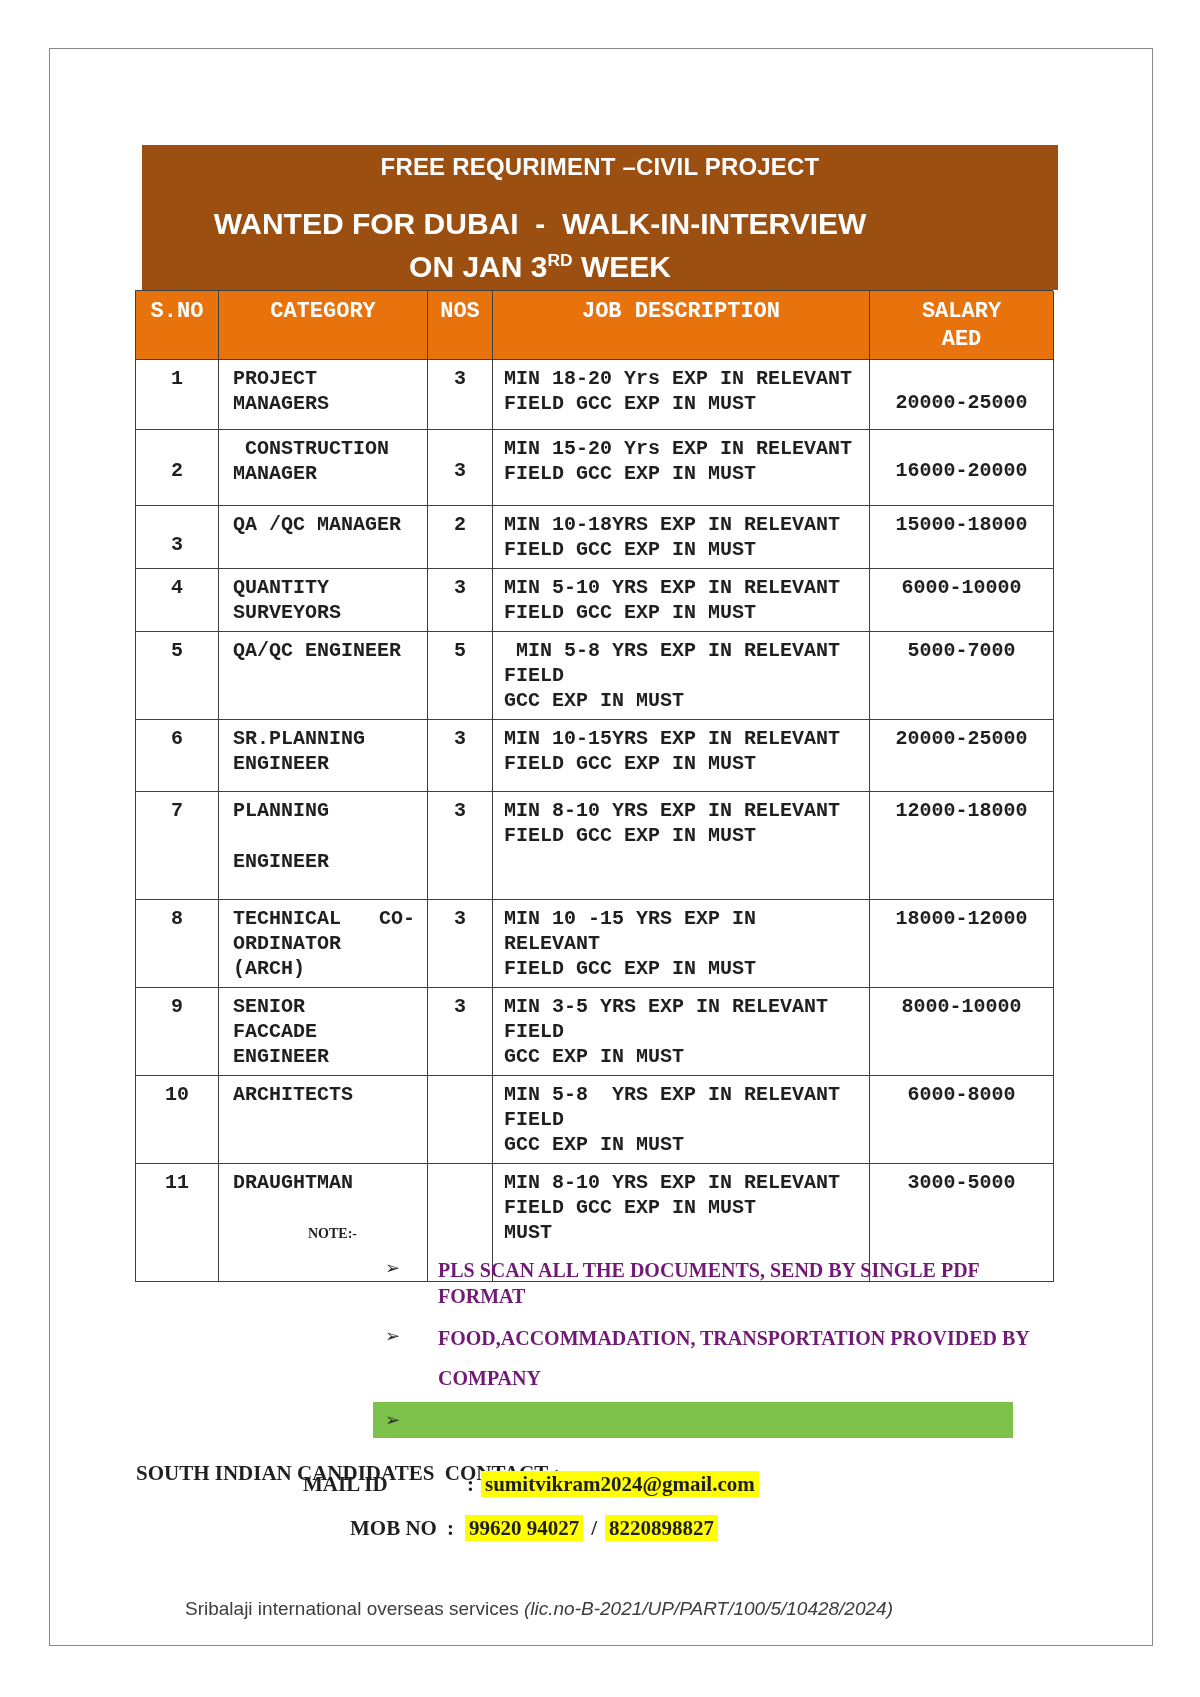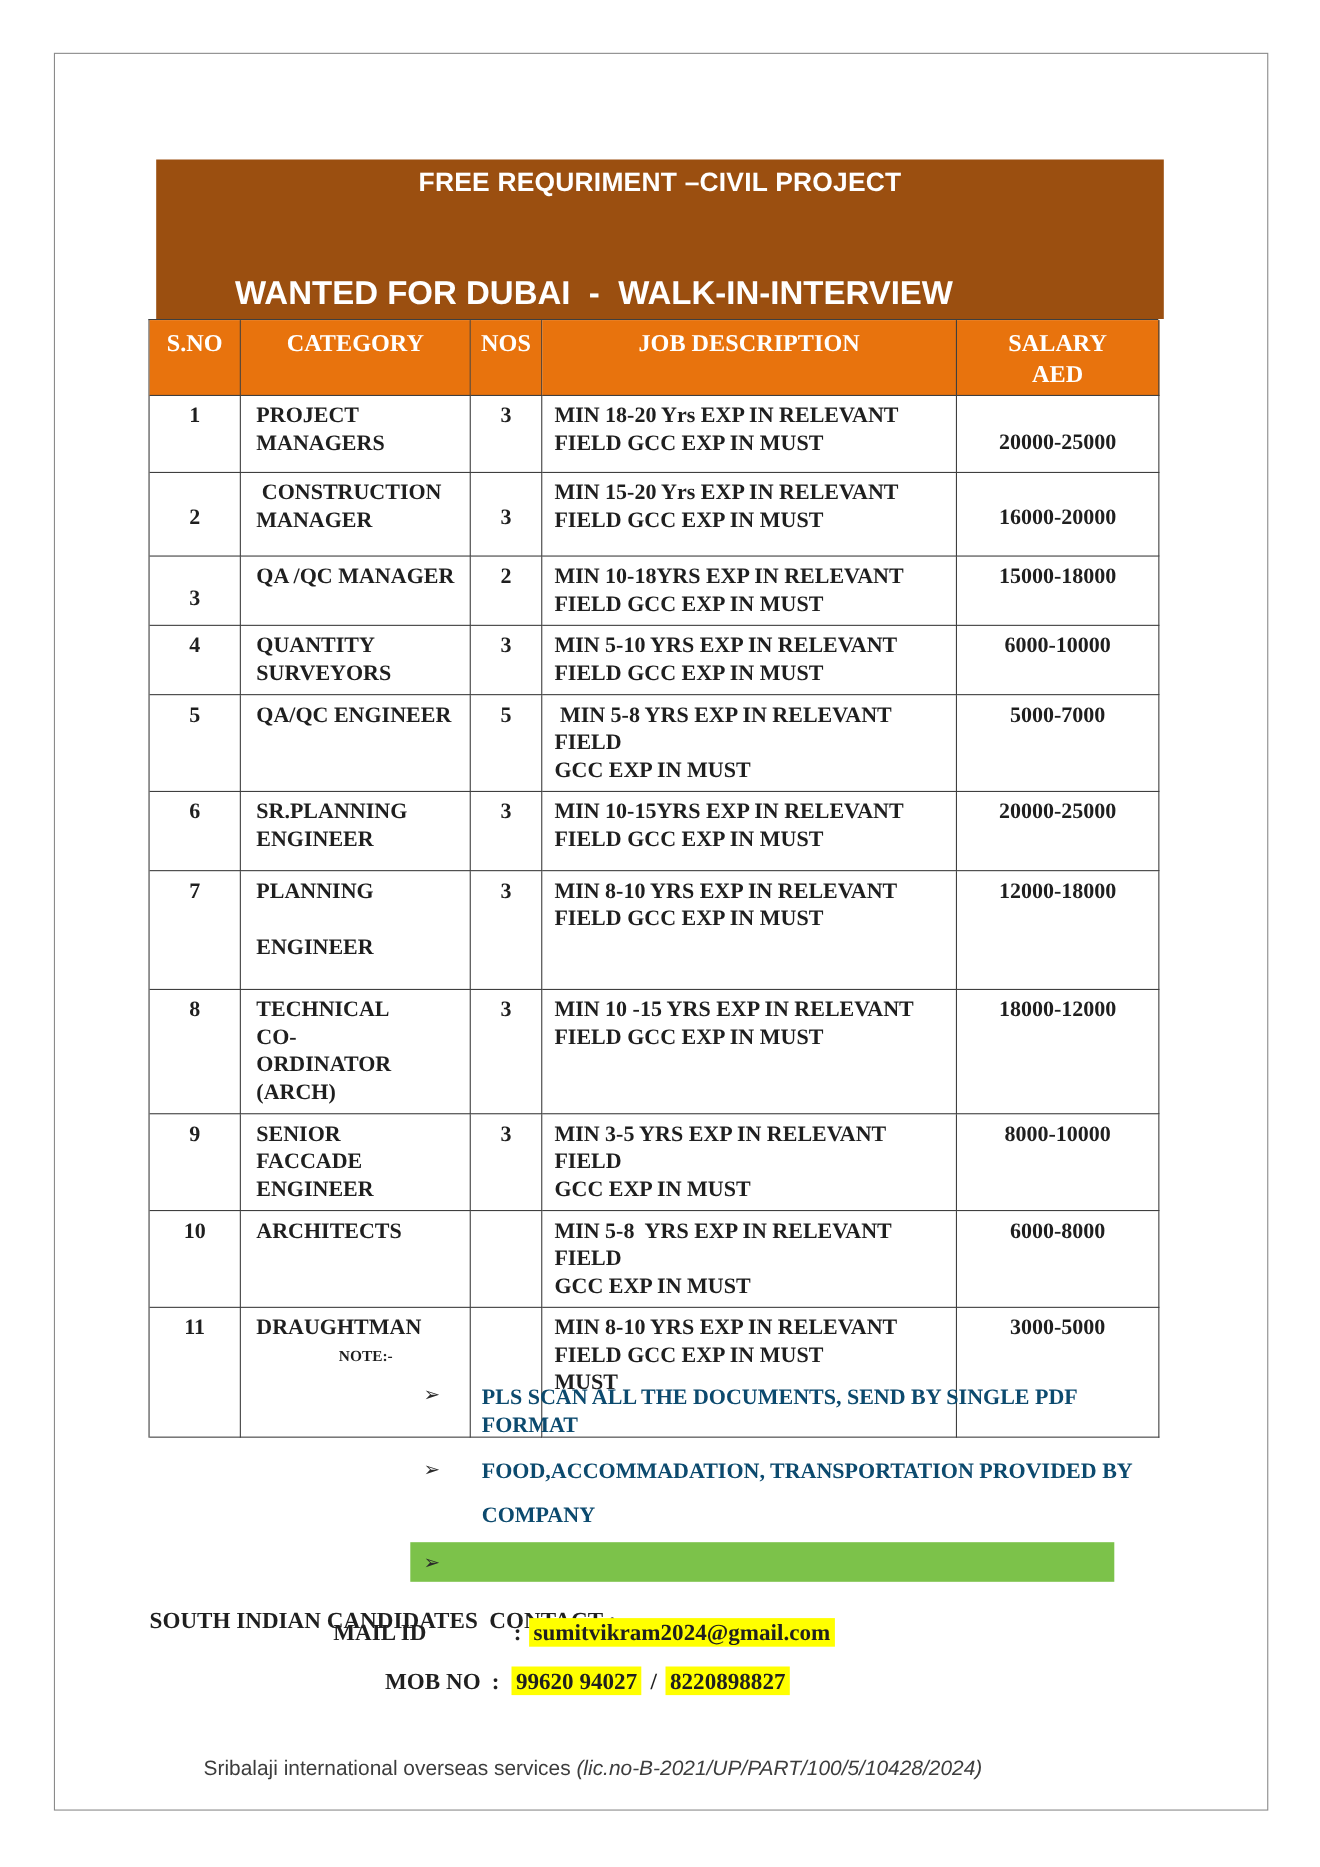--- a/index.html
+++ b/index.html
@@ -21,21 +21,21 @@
   .banner{position:absolute;left:142px;top:145px;width:916px;height:145px;background:var(--banner_bg);
     color:#fff;font-family:"Liberation Sans",sans-serif;font-weight:bold;
     display:flex;flex-direction:column;justify-content:space-between;padding:8px 0 6px 0;}
   .banner-line1{font-size:24px;text-align:center;letter-spacing:.2px;}
   .banner-sub{padding-right:120px;text-align:center;}
   .banner-line2{font-size:30px;}
   .banner-line3{font-size:30px;margin-top:9px;}
   .banner sup{font-size:0.58em;vertical-align:super;}
 
   
-  .jobs-table{position:absolute;left:135px;top:290px;width:918px;border-left:1px solid var(--cell_border);border-top:1px solid var(--cell_border);}
+  .jobs-table{position:absolute;left:135px;top:290px;width:918px;border-left:1px solid var(--cell_border);border-top:1px solid var(--cell_border);font-family:Liberation Mono, monospace;}
   .t-row{display:grid;grid-template-columns:83px 209px 65px 377px 184px;}
   .t-cell{border-right:1px solid var(--cell_border);border-bottom:1px solid var(--cell_border);
     padding:6px 8px;color:var(--ink);font-weight:bold;font-size:20px;line-height:1.25;}
   .t-head .t-cell{background:var(--header_bg);color:#ffffff;font-size:22px;text-align:center;
     min-height:60px;padding-top:7px;line-height:1.25;}
   .cell-sno{text-align:center;}
   .cell-nos{text-align:center;}
   .cell-salary{text-align:center;}
   .cell-category{padding-left:14px;}
   .cell-desc{padding-left:11px;}
@@ -59,21 +59,21 @@
   .t-body .t-row:nth-child(3) .cell-sno{padding-top:26px;}
   .t-body .t-row:nth-child(7) .cell-category .line + .line{margin-top:26px;}
   .t-body .t-row:nth-child(8) .cell-category .line:first-child,
   .t-body .t-row:nth-child(9) .cell-category .line:first-child{word-spacing:26px;}
 
   
   .note-label{position:absolute;left:308px;top:1226px;font-size:14px;font-weight:bold;color:var(--ink);}
   .notes-list{position:absolute;left:373px;top:1252px;width:660px;}
   .note-item{display:flex;align-items:flex-start;padding:5px 0 5px 12px;margin-bottom:6px;}
   .note-item .arrow{width:24px;font-size:18px;color:#2b2b2b;flex:0 0 24px;}
-  .note-item .note-text{margin-left:29px;font-size:20px;font-weight:bold;color:#0c4a6e;line-height:1.3;}
+  .note-item .note-text{margin-left:29px;font-size:20px;font-weight:bold;color:#701a75;line-height:1.3;}
   .note-item .note-text .line + .line{margin-top:14px;}
   .note-item.highlighted{background:var(--hl_green);width:640px;padding-top:7px;padding-bottom:7px;}
 
   
   .contact-heading{position:absolute;left:136px;top:1438px;font-size:21px;font-weight:bold;color:var(--ink);margin-top:23px;}
   .contact-row{position:absolute;left:0;width:100%;height:30px;font-size:21px;font-weight:bold;color:var(--ink);}
   .row-mail{top:1472px;}
   .row-mob{top:1516px;}
   .contact-row .lbl{position:absolute;}
   .row-mail .lbl{left:303px;font-family:Liberation Serif, serif;}
@@ -93,20 +93,21 @@
 </head>
 <body>
 
 <div class="page">
   <div class="border-box"></div>
 
   <div class="banner">
     <div class="banner-line1 ws">FREE REQURIMENT –CIVIL PROJECT</div>
     <div class="banner-sub">
       <div class="banner-line2 ws">WANTED FOR DUBAI  -  WALK-IN-INTERVIEW</div>
+      <div class="banner-line3"><span class="ws">ON JAN 3</span><sup>RD</sup><span class="ws"> WEEK</span></div>
     </div>
   </div>
 
   <div class="jobs-table">
     <div class="t-row t-head">
       <div class="t-cell">S.NO</div>
       <div class="t-cell">CATEGORY</div>
       <div class="t-cell">NOS</div>
       <div class="t-cell">JOB DESCRIPTION</div>
       <div class="t-cell">

